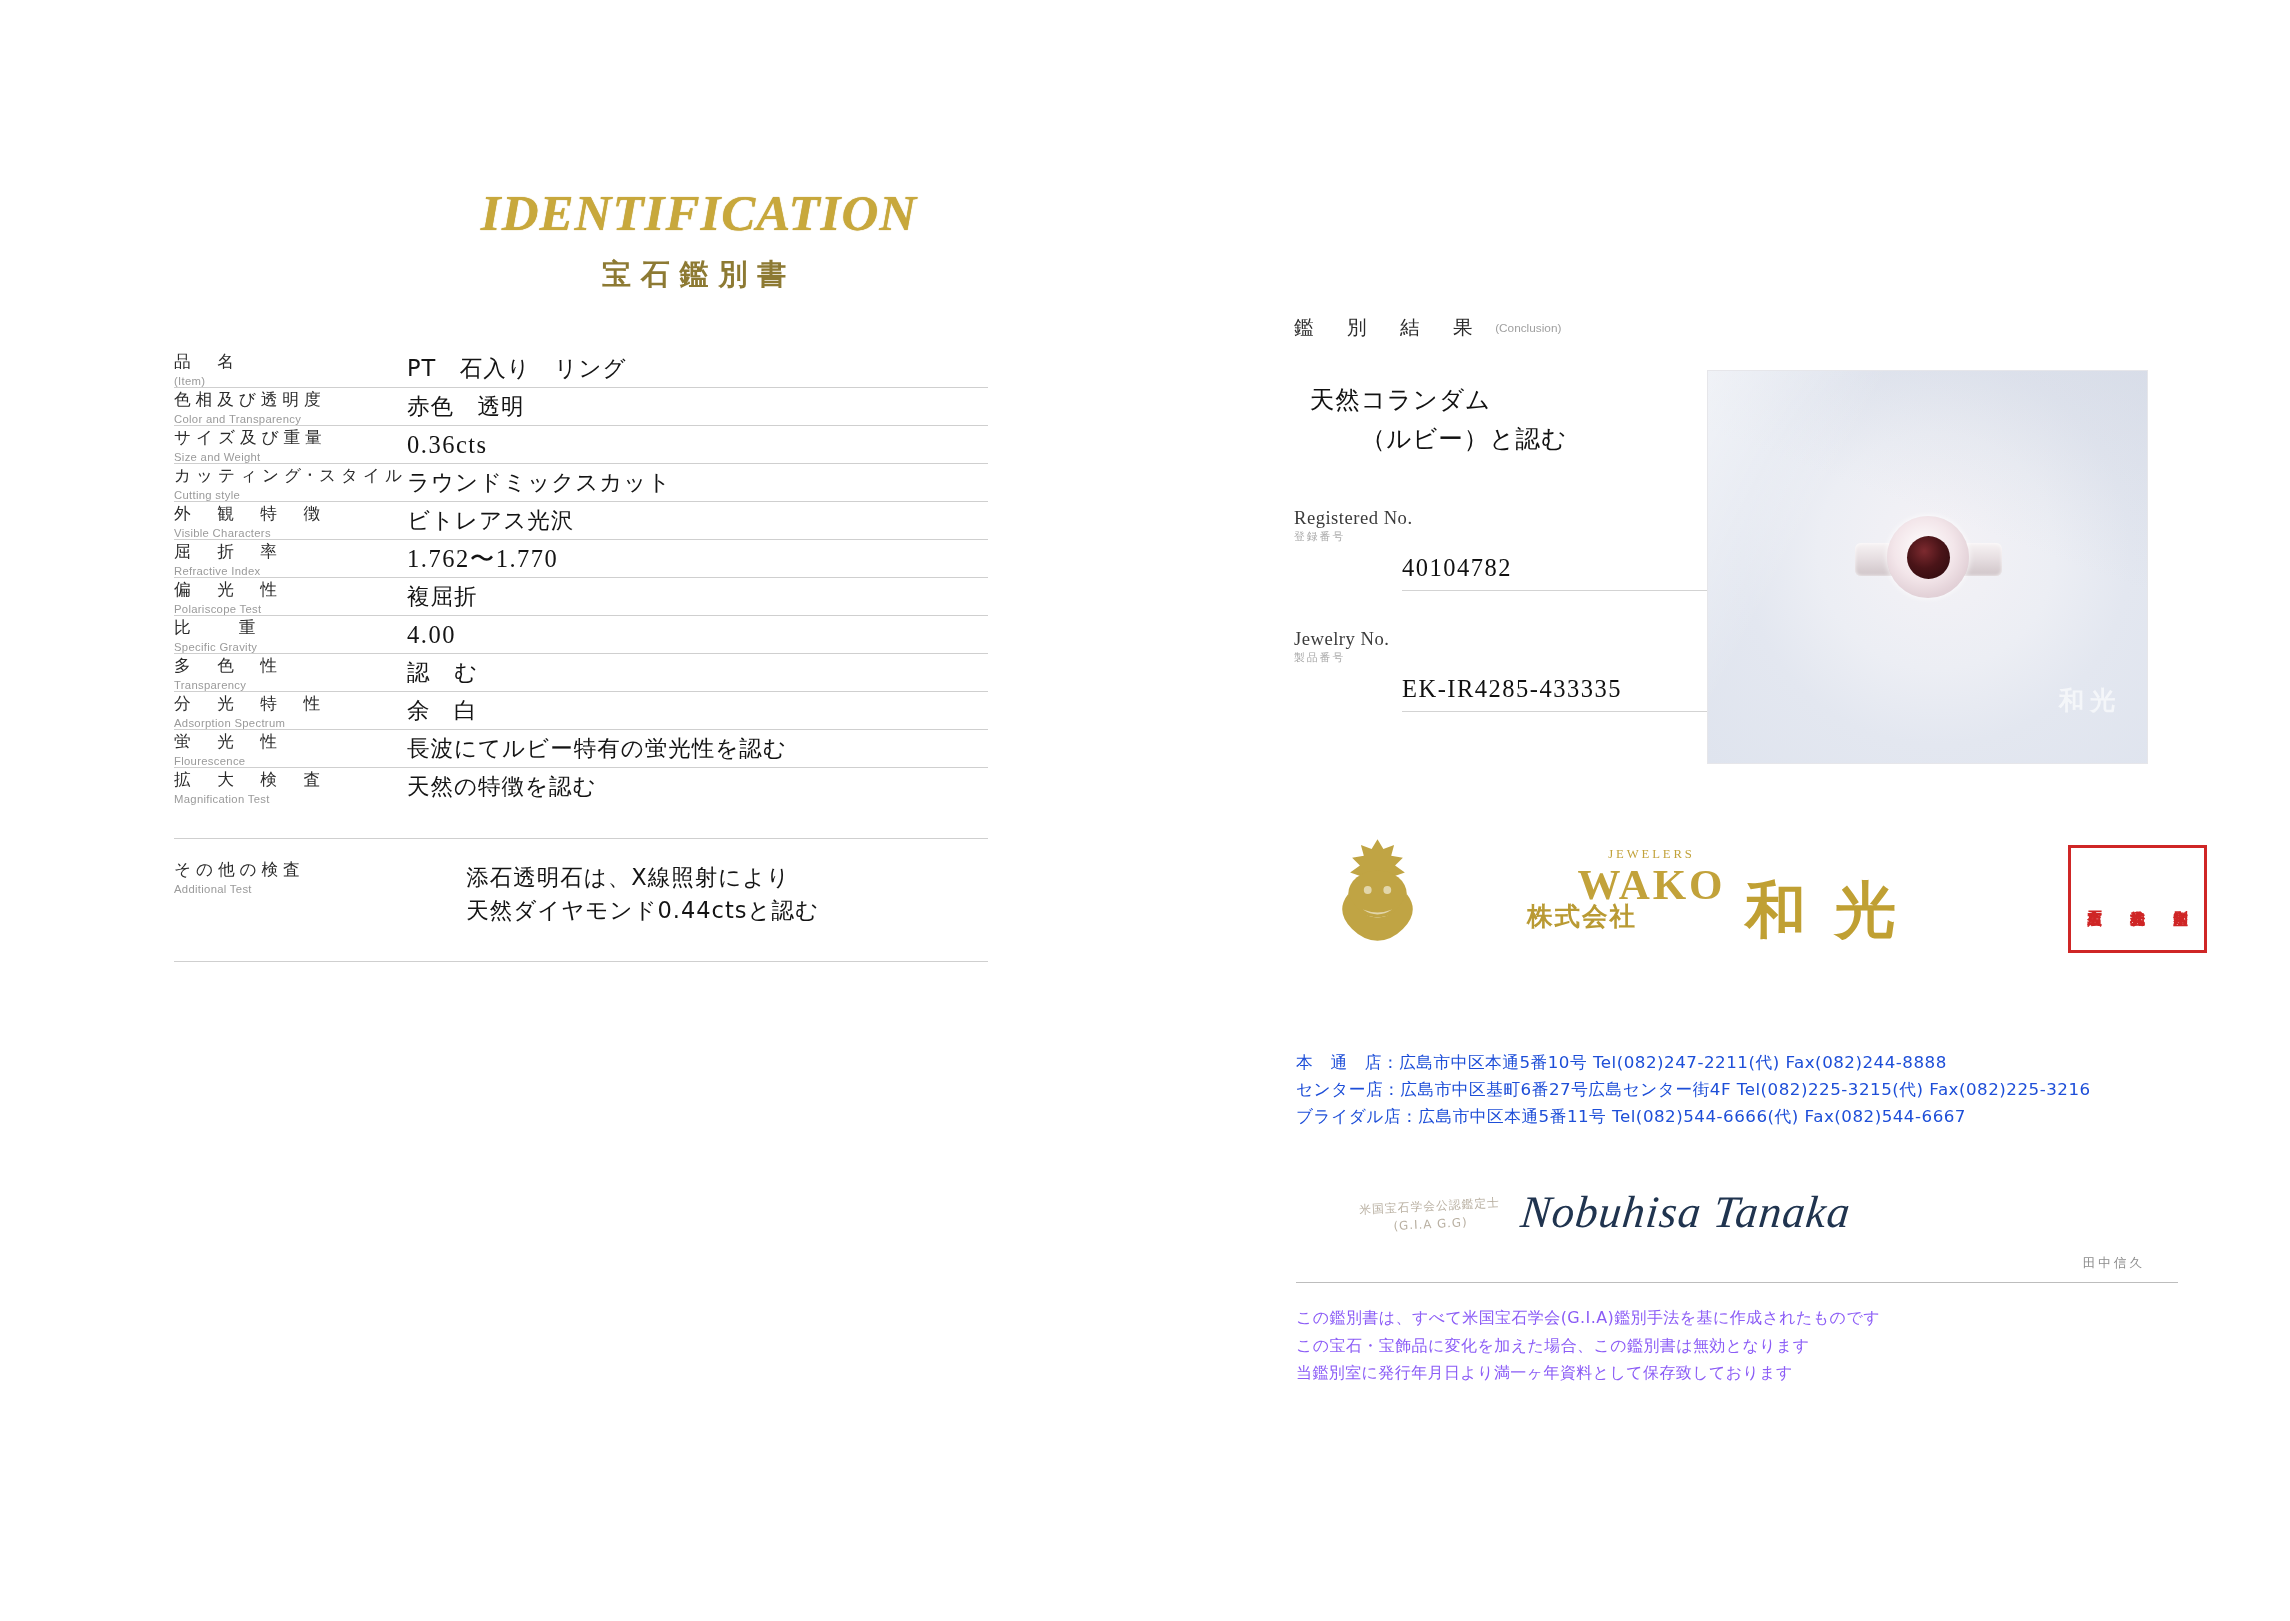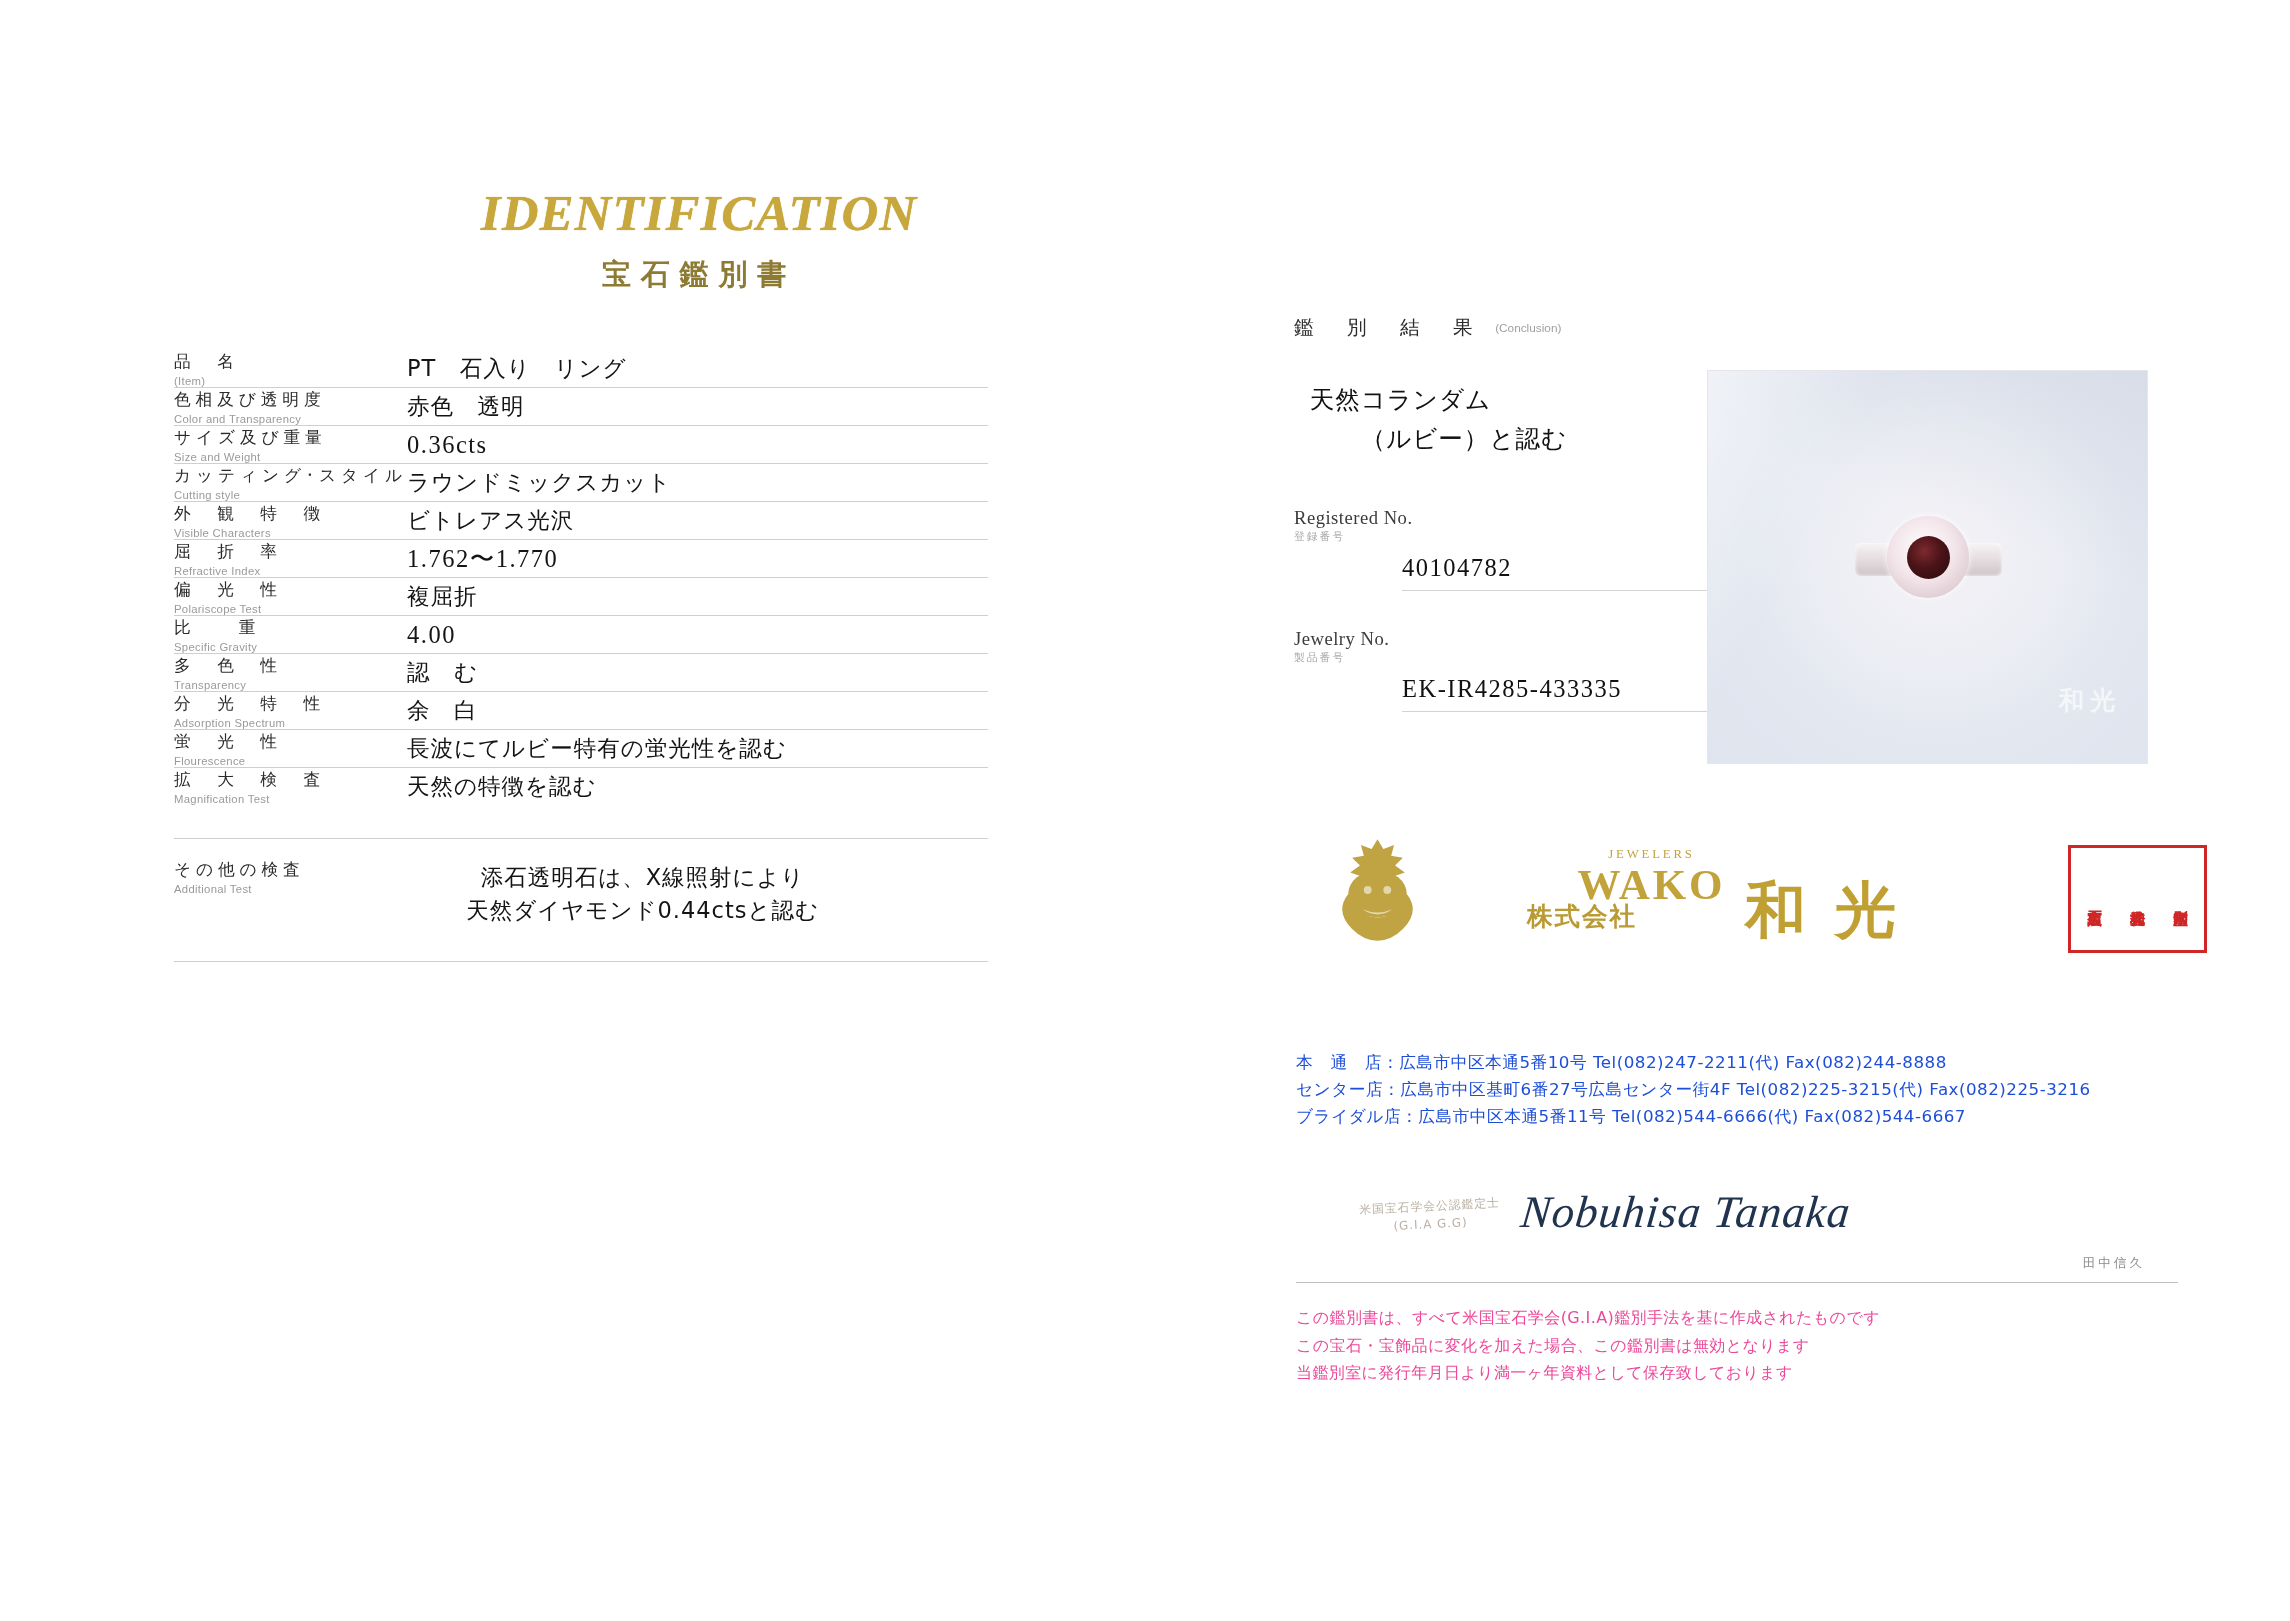--- a/index.html
+++ b/index.html
@@ -110,21 +110,21 @@
     margin-top: 33px;
     width: 814px;
     border-top: 1px solid #cfcfcf;
     border-bottom: 1px solid #cfcfcf;
     display: flex;
     align-items: flex-start;
     padding: 13.7px 0 25.5px 0;
     gap: 40px;
   }
   .additional-block .lbl-cell { width: 221px; padding-top: 5.9px;}
-  .additional-block .val-cell { padding-left: 17.6px; text-align: center; }
+  .additional-block .val-cell { padding-left: 17.6px; }
 
   
   .right-col {
     position: absolute;
     left: 1294px;
     top: 314px;
     width: 863px;
   }
 
   .conclusion-head {
@@ -367,21 +367,21 @@
     letter-spacing: 2.9px;
   }
 
   .footnote {
     position: absolute;
     left: 1296px;
     top: 1304px;
     width: 863px;
     font-family: "DejaVu Sans", sans-serif;
     font-size: 16px;
-    color: #ec4899;
+    color: #8b5cf6;
     line-height: 1.72;
     letter-spacing: 0.4px;
   }
 </style>
 </head>
 <body>
 
 <div class="page">
 
   <div class="left-col">

